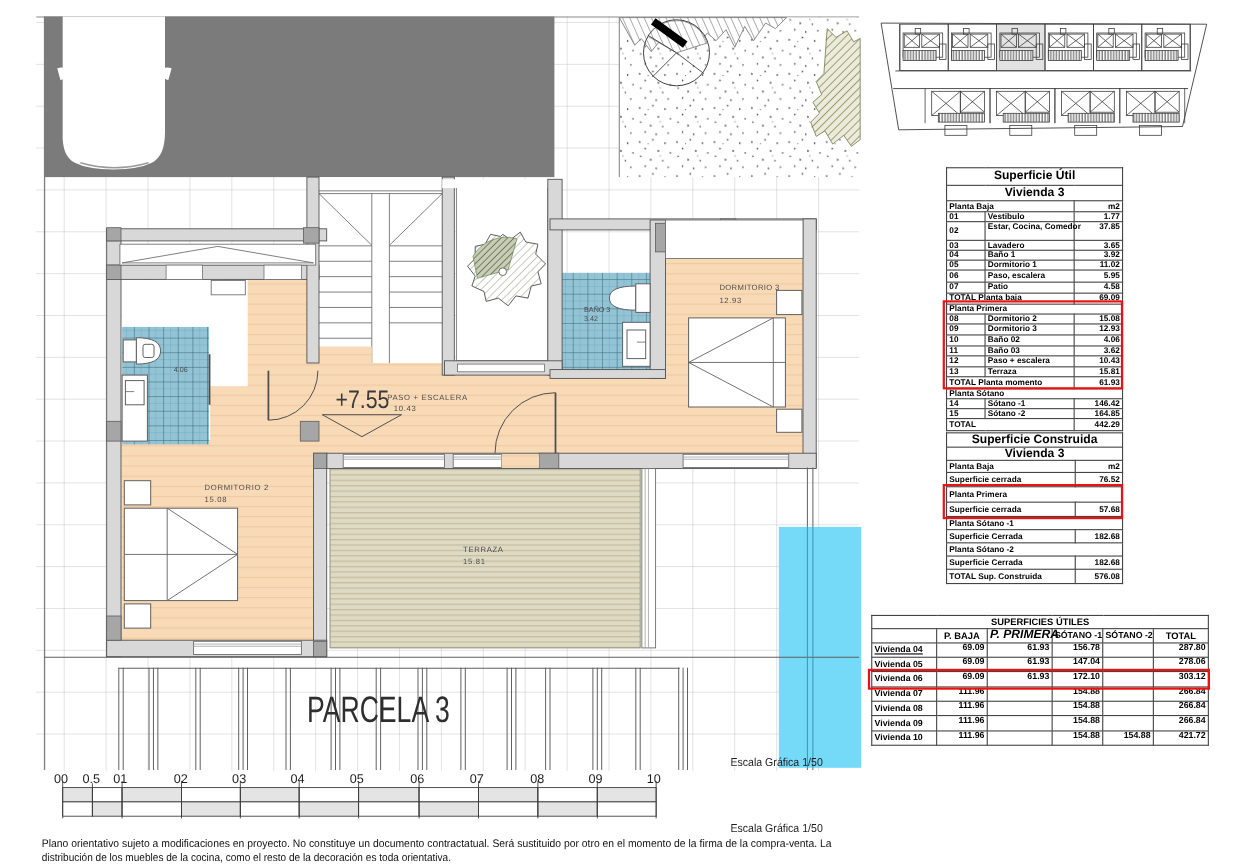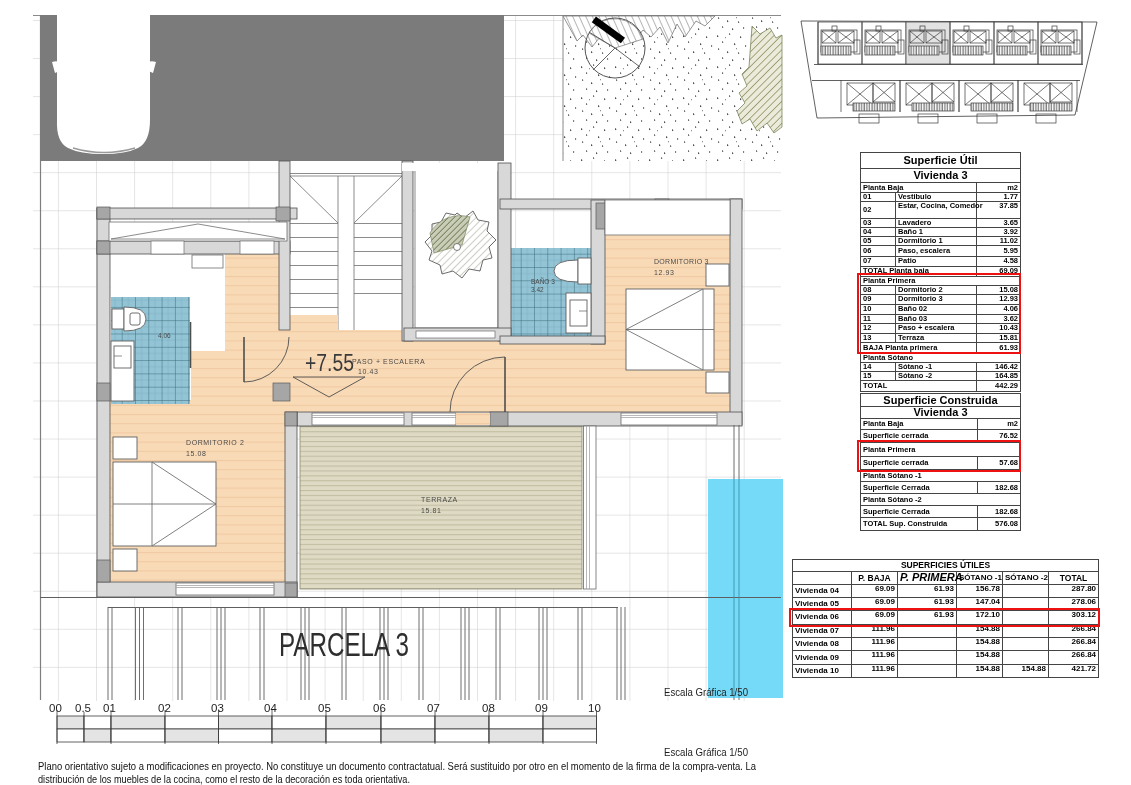--- a/index.html
+++ b/index.html
@@ -557,21 +557,21 @@
           <td style="height:9px;margin-left:25px;">12</td>
           <td>Paso + escalera</td>
           <td class="num">10.43</td>
         </tr>
   <tr>
           <td style="height:8px;">13</td>
           <td>Terraza</td>
           <td class="num">15.81</td>
         </tr>
   <tr>
-          <td colspan="2" style="height:10px;">BAJA Planta primera</td>
+          <td colspan="2" style="height:10px;">TOTAL Planta momento</td>
           <td class="num">61.93</td>
         </tr>
   <tr>
           <td colspan="3" style="height:8px;">Planta Sótano</td>
         </tr>
   <tr>
           <td style="height:8px;">14</td>
           <td>Sótano -1</td>
           <td class="num">146.42</td>
         </tr>
@@ -650,21 +650,21 @@
         </tr>
   <tr class="ctr">
           <td style="height:11.5px;"></td>
           <td class="ctr" style="font-size:8.5px;">P. BAJA</td>
           <td class="ctr" style="font-size:11px;font-style:italic;">P. PRIMERA</td>
           <td class="ctr" style="font-size:8px;">SÓTANO -1</td>
           <td class="ctr" style="font-size:8px;">SÓTANO -2</td>
           <td class="ctr" style="font-size:8.5px;">TOTAL</td>
         </tr>
   <tr>
-          <td style="height:12.4px;">Vivienda 04</td>
+          <td style="height:12.4px;text-decoration:underline;">Vivienda 04</td>
           <td class="num" style="vertical-align:top;">69.09</td>
           <td class="num" style="vertical-align:top;">61.93</td>
           <td class="num" style="vertical-align:top;">156.78</td>
           <td></td>
           <td class="num" style="vertical-align:top;">287.80</td>
         </tr>
   <tr>
           <td style="height:12.4px;">Vivienda 05</td>
           <td class="num" style="vertical-align:top;">69.09</td>
           <td class="num" style="vertical-align:top;">61.93</td>

